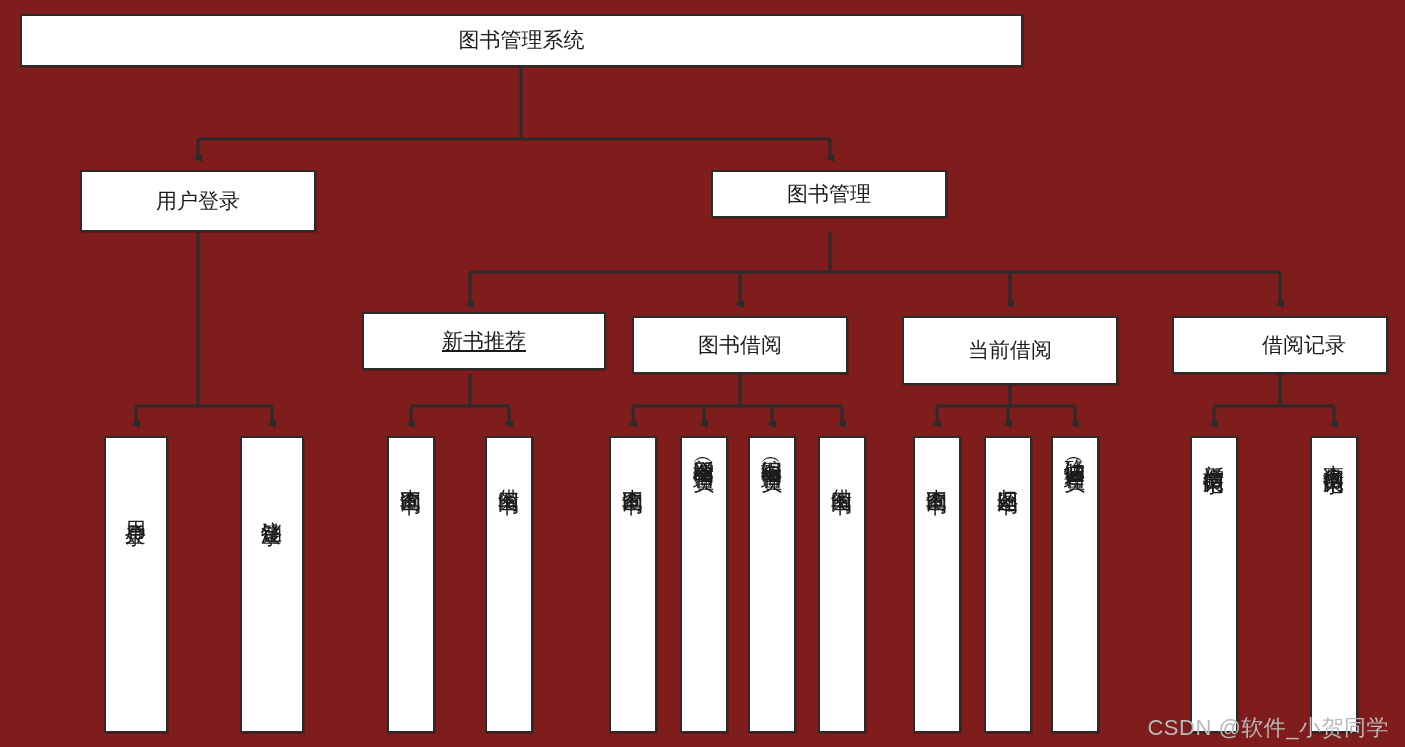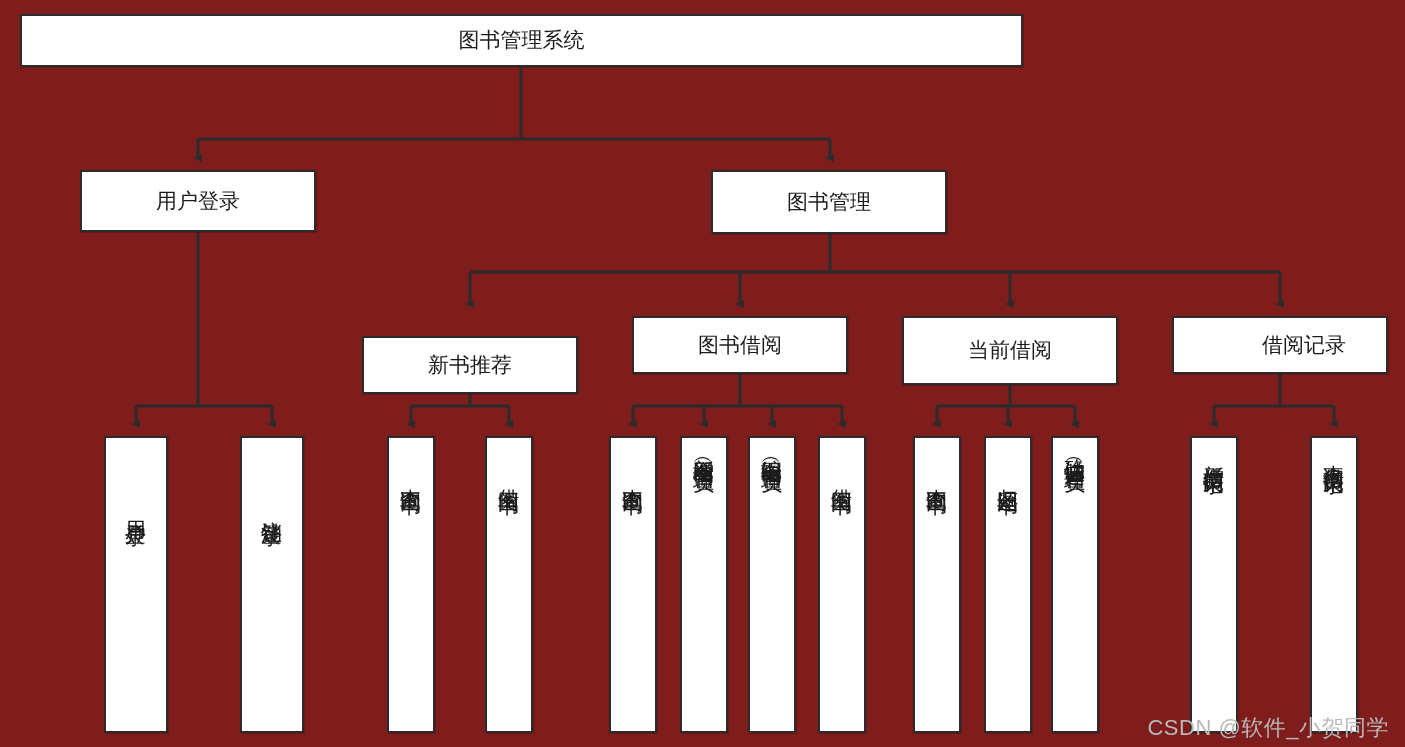--- a/index.html
+++ b/index.html
@@ -136,25 +136,25 @@
     </g>
   </svg>
 
   <div class="node root horizontal" style="left:20px; top:14px; width:1003px; height:53px;">
     <span class="lbl">图书管理系统</span>
   </div>
 
   <div class="node horizontal" style="left:80px; top:170px; width:236px; height:62px;">
     <span class="lbl">用户登录</span>
   </div>
-  <div class="node horizontal" style="left:711px; top:170px; width:236px; height:64px;">
+  <div class="node horizontal" style="left:711px; top:170px; width:236px; height:48px;">
     <span class="lbl">图书管理</span>
   </div>
 
-  <div class="node horizontal" style="left:362px; top:336px; width:216px; height:58px;">
+  <div class="node horizontal" style="left:362px; top:312px; width:244px; height:58px;text-decoration:underline;">
     <span class="lbl">新书推荐</span>
   </div>
   <div class="node horizontal" style="left:632px; top:316px; width:216px; height:58px;">
     <span class="lbl">图书借阅</span>
   </div>
   <div class="node horizontal" style="left:902px; top:316px; width:216px; height:69px;">
     <span class="lbl">当前借阅</span>
   </div>
   <div class="node horizontal" style="left:1172px; top:316px; width:216px; height:58px;padding-left:48px;">
     <span class="lbl">借阅记录</span>

